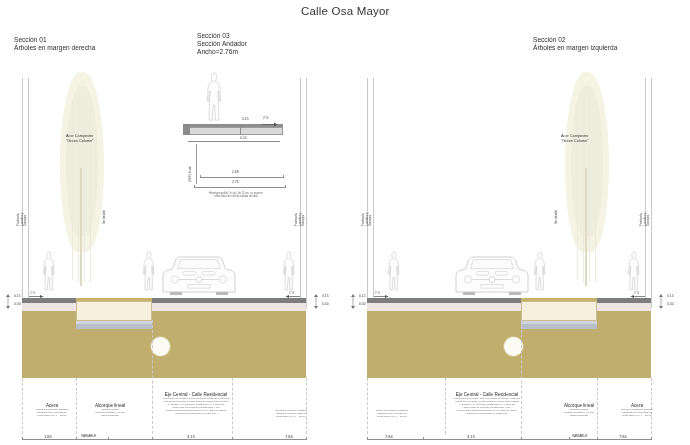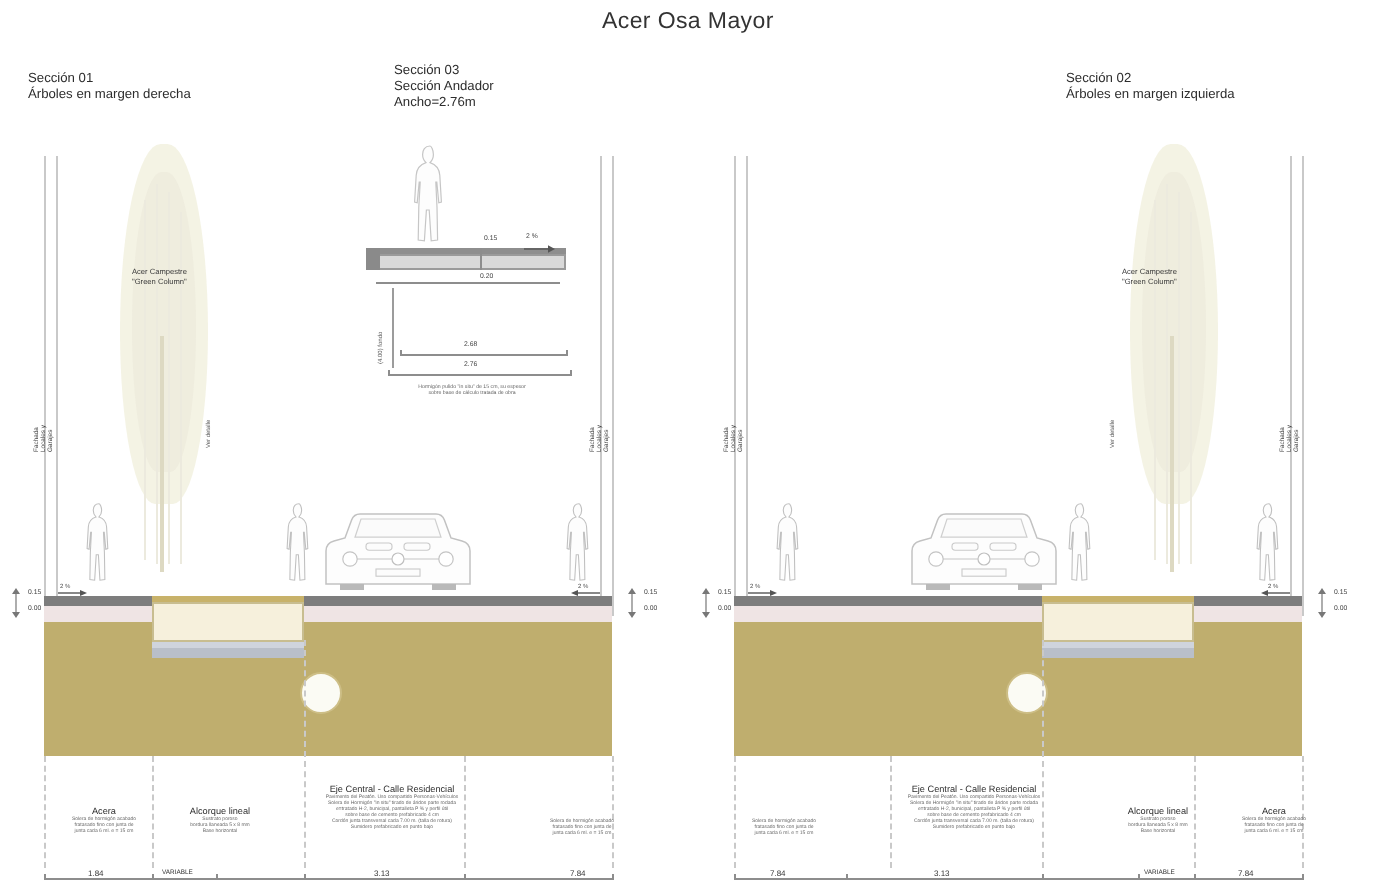--- a/index.html
+++ b/index.html
@@ -37,21 +37,21 @@
   .vlined{border-left:.6px dashed #c9c9c9;}
   .dimline{background:#8d8d8d;height:.5px;}
   .tick{background:#8d8d8d;width:.5px;height:3px;}
   .tree-can{background:#f2f1df;border-radius:46% 46% 40% 40%/52% 52% 48% 48%;}
   .trunk{background:#e7e6d4;}
   .branch{background:#eceade;}
 </style>
 </head>
 <body>
 
-<div class="abs title" style="left:301px;top:5px;">Acer Osa Mayor</div>
+<div class="abs title" style="left:301px;top:5px;">Calle Osa Mayor</div>
 
 <div class="abs sec-head" style="left:14px;top:36px;">
   <div>Sección 01</div>
   <div>Árboles en margen derecha</div>
 </div>
 
 <div class="abs sec-head" style="left:533px;top:36px;">
   <div>Sección 02</div>
   <div>Árboles en margen izquierda</div>
 </div>

